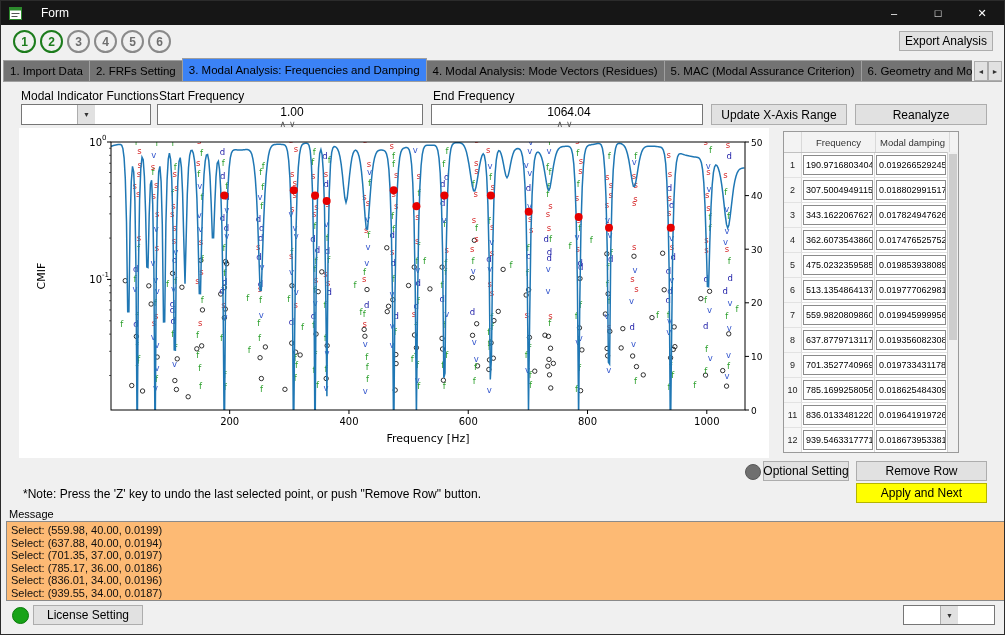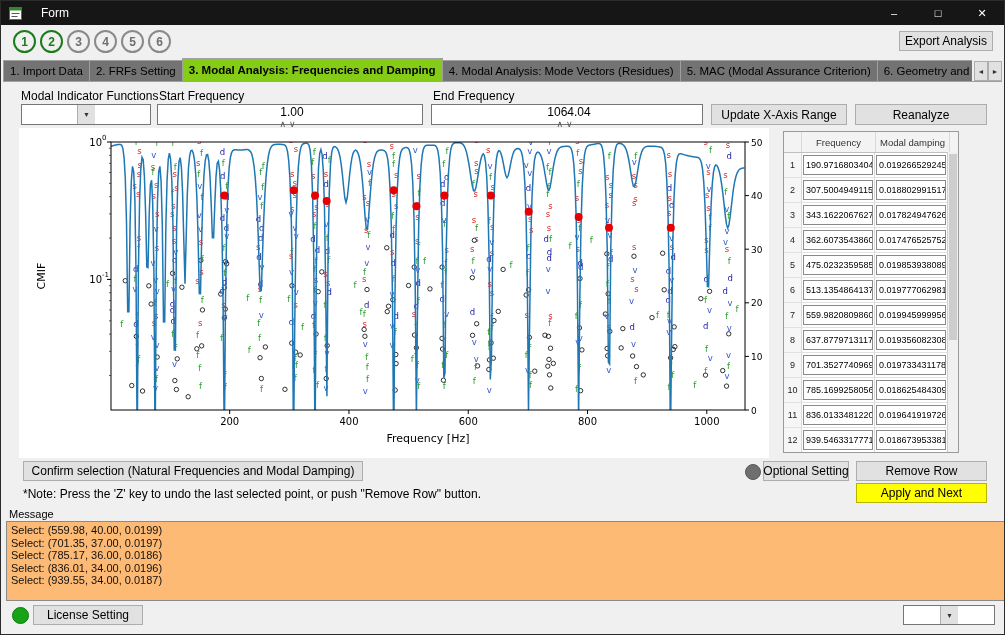--- a/index.html
+++ b/index.html
@@ -22,21 +22,21 @@
   
   .btn{position:absolute;background:#e1e1e1;border:1px solid #adadad;box-sizing:border-box;
     display:flex;align-items:center;justify-content:center;font-size:12px;white-space:nowrap;cursor:default;}
   
   .tabbar{position:absolute;top:57px;left:2px;right:2px;height:23px;display:flex;
     align-items:flex-end;border-bottom:1px solid #9f9f9f;}
   .tabs{display:flex;flex:1;overflow:hidden;align-items:flex-end;}
   .tab{flex:none;height:20px;padding:0 6px;display:flex;align-items:center;background:#737373;
     border:1px solid #9f9f9f;border-bottom:none;margin-left:-1px;font-size:11.5px;white-space:nowrap;}
   .tab:first-child{margin-left:0;}
-  .tab.active{background:#84cc16;font-weight:bold;height:22px;margin-bottom:-1px;
+  .tab.active{background:#3b82f6;font-weight:normal;height:22px;margin-bottom:-1px;
     border-bottom:1px solid #f0f0f0;}
   .tab-scroll{flex:none;display:flex;margin-left:2px;}
   .tab-scroll .sbtn{width:12px;height:18px;background:#e1e1e1;border:1px solid #adadad;
     display:flex;align-items:center;justify-content:center;font-size:7px;color:#333;}
   
   .lbl{position:absolute;font-size:12px;}
   .combo,.spin{position:absolute;height:21px;background:#fff;border:1px solid #767676;
     box-sizing:border-box;display:flex;align-items:center;font-size:12px;flex-direction:column;}
   .combo .val{flex:1;padding-left:4px;overflow:hidden;white-space:nowrap;}
   .combo .arrow{width:17px;height:100%;background:#e1e1e1;border-left:1px solid #adadad;
@@ -873,30 +873,30 @@
           <div class="tcell">
             <div class="box">0.018673953381...</div>
           </div>
         </div>
       </div>
     <div class="tscroll">
       <div class="thumb"></div>
     </div>
   </div>
 
-  <div class="btn" style="left:22px;top:460px;width:340px;height:20px;">Confirm selection (Natural Frequencies and Modal Damping)</div>
   <div class="dot" id="optional-dot"></div>
   <div class="btn" style="left:762px;top:460px;width:86px;height:20px;">Optional Setting</div>
   <div class="btn" style="left:855px;top:460px;width:131px;height:20px;">Remove Row</div>
   <div id="note-text">*Note: Press the 'Z' key to undo the last selected point, or push "Remove Row" button.</div>
   <div class="btn" id="apply-btn" style="left:855px;top:482px;width:131px;height:20px;">Apply and Next</div>
 
   <div id="message-label">Message</div>
   <div id="message-box">
       <div class="msg-line">Select: (559.98, 40.00, 0.0199)</div>
+      <div class="msg-line">Select: (637.88, 40.00, 0.0194)</div>
       <div class="msg-line">Select: (701.35, 37.00, 0.0197)</div>
       <div class="msg-line">Select: (785.17, 36.00, 0.0186)</div>
       <div class="msg-line">Select: (836.01, 34.00, 0.0196)</div>
       <div class="msg-line">Select: (939.55, 34.00, 0.0187)</div>
     </div>
 
   <div class="dot" id="status-dot"></div>
   <div class="btn" style="left:32px;top:604px;width:110px;height:20px;">License Setting</div>
   <div class="combo" style="left:902px;top:604px;width:92px;height:20px;">
     <span class="val">English</span>

